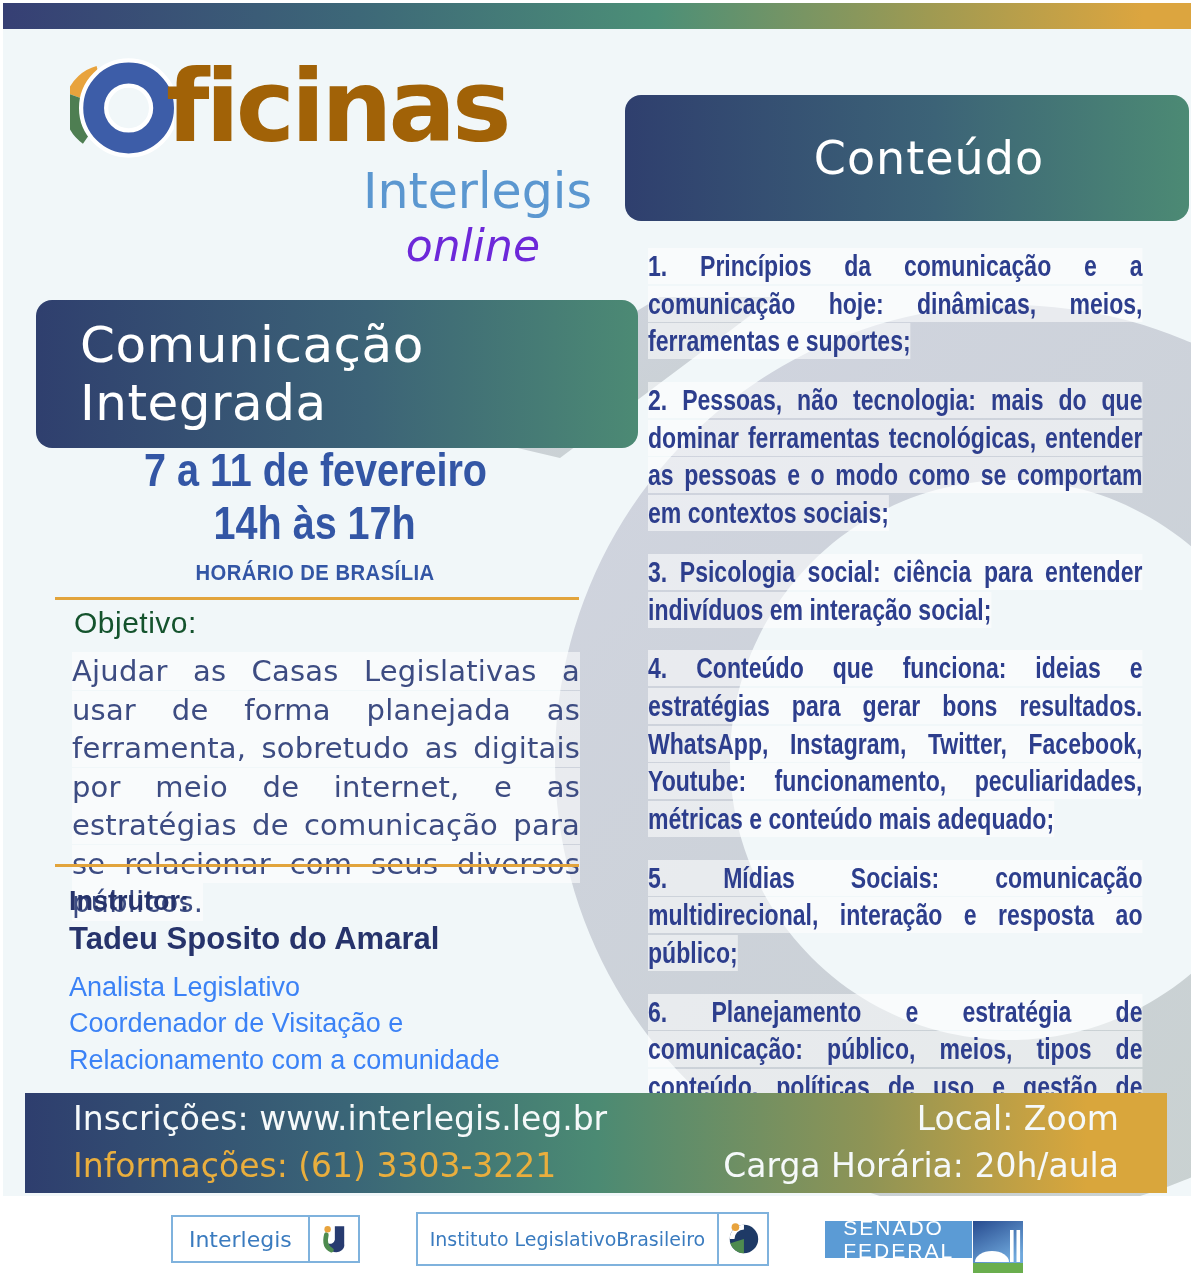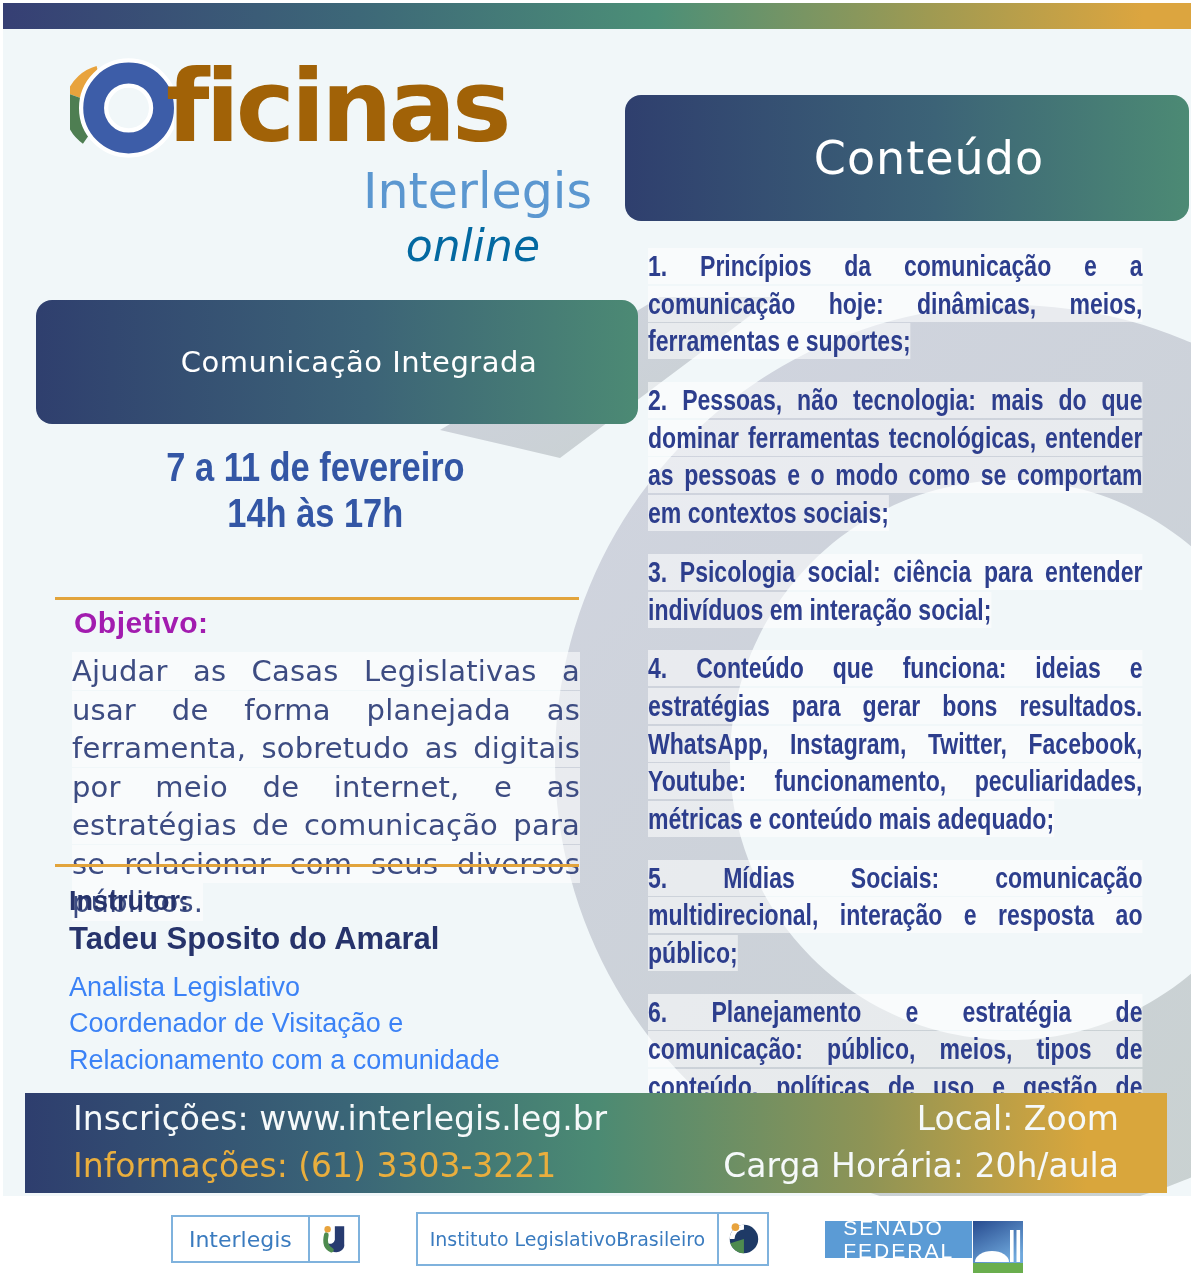--- a/index.html
+++ b/index.html
@@ -17,41 +17,41 @@
   .watermark{left:3px;top:29px;width:1188px;height:1167px;pointer-events:none;}
 
   
   .logo-block{left:70px;top:56px;width:522px;color:#3D5DA8;}
   .logo-title{display:flex;align-items:flex-start;font-family:"DejaVu Sans",sans-serif;
     font-weight:bold;font-size:100px;line-height:1.02;letter-spacing:-4px;color:#a16207;}
   .logo-title svg{width:104px;height:104px;margin-right:-8px;}
   .logo-sub{margin-top:6px;text-align:right;font-family:"DejaVu Sans",sans-serif;
     font-size:49px;color:#5B97D0;line-height:1.05;}
   .logo-online{margin-top:6px;text-align:right;padding-right:52px;font-family:"DejaVu Sans",sans-serif;
-    font-style:italic;font-size:44px;color:#0369a1;line-height:1.05;}
+    font-style:italic;font-size:44px;color:#6d28d9;line-height:1.05;}
 
   
   .grad-box{background:linear-gradient(90deg,#2F3F6E 0%,#3C6377 55%,#4C8A74 100%);
     border-radius:16px;display:flex;align-items:center;justify-content:center;
     color:#ffffff;font-family:"DejaVu Sans",sans-serif;padding-left:44px;}
-  .title-box{left:36px;top:300px;width:558px;height:124px;font-size:29px;letter-spacing:0.5px;}
+  .title-box{left:36px;top:300px;width:558px;height:148px;font-size:50px;letter-spacing:0.5px;}
   .conteudo-box{left:625px;top:95px;width:520px;height:126px;font-size:46px;letter-spacing:1px;}
 
   
   .date-block{left:36px;top:444px;width:558px;text-align:center;color:#3356A5;}
-  .date-line{font-weight:bold;font-size:40px;line-height:1.15;}
+  .date-line{font-weight:bold;font-size:46px;line-height:1.15;}
   .cond{display:inline-block;transform:scaleX(0.86);transform-origin:center;white-space:nowrap;}
   .tz-line{margin-top:10px;font-weight:bold;font-size:22px;letter-spacing:0.5px;}
   .cond2{display:inline-block;transform:scaleX(0.92);transform-origin:center;white-space:nowrap;}
 
   .hr-orange{border-top:3px solid #E2A43C;height:0;}
   .hr1{left:55px;top:597px;width:524px;}
   .hr2{left:55px;top:864px;width:524px;}
 
-  .objetivo-h{left:74px;top:606px;font-size:30px;font-weight:bold;color:#a21caf;letter-spacing:0.5px;}
+  .objetivo-h{left:74px;top:606px;font-size:30px;font-weight:normal;color:#14532d;letter-spacing:0.5px;}
   .objetivo-p{left:72px;top:652px;width:508px;font-family:"DejaVu Sans",sans-serif;font-size:29px;
     color:#3D4C82;text-align:justify;line-height:1.33;letter-spacing:0.2px;}
 
   .instrutor{left:69px;top:886px;width:506px;color:#26336B;}
   .instr-h{font-size:27px;font-weight:bold;}
   .instr-name{font-size:31px;font-weight:bold;margin-top:4px;}
   .instr-roles{font-size:27px;margin-top:12px;line-height:1.35;color:#3b82f6;}
 
   
   .content-list{left:648px;top:248px;width:622px;transform:scaleX(0.795);transform-origin:left top;
@@ -124,20 +124,23 @@
     <span>Comunicação Integrada</span>
   </div>
 
   <div class="abs date-block">
     <div class="date-line">
       <span class="cond">7 a 11 de fevereiro</span>
     </div>
     <div class="date-line">
       <span class="cond">14h às 17h</span>
     </div>
+    <div class="tz-line">
+      <span class="cond2">HORÁRIO DE BRASÍLIA</span>
+    </div>
   </div>
 
   <div class="abs hr-orange hr1"></div>
 
   <div class="abs objetivo-h">Objetivo:</div>
   <div class="abs objetivo-p">
     <span class="hl">Ajudar as Casas Legislativas a usar de forma planejada as ferramenta, sobretudo as digitais por meio de internet, e as estratégias de comunicação para se relacionar com seus diversos públicos.</span>
   </div>
 
   <div class="abs hr-orange hr2"></div>

